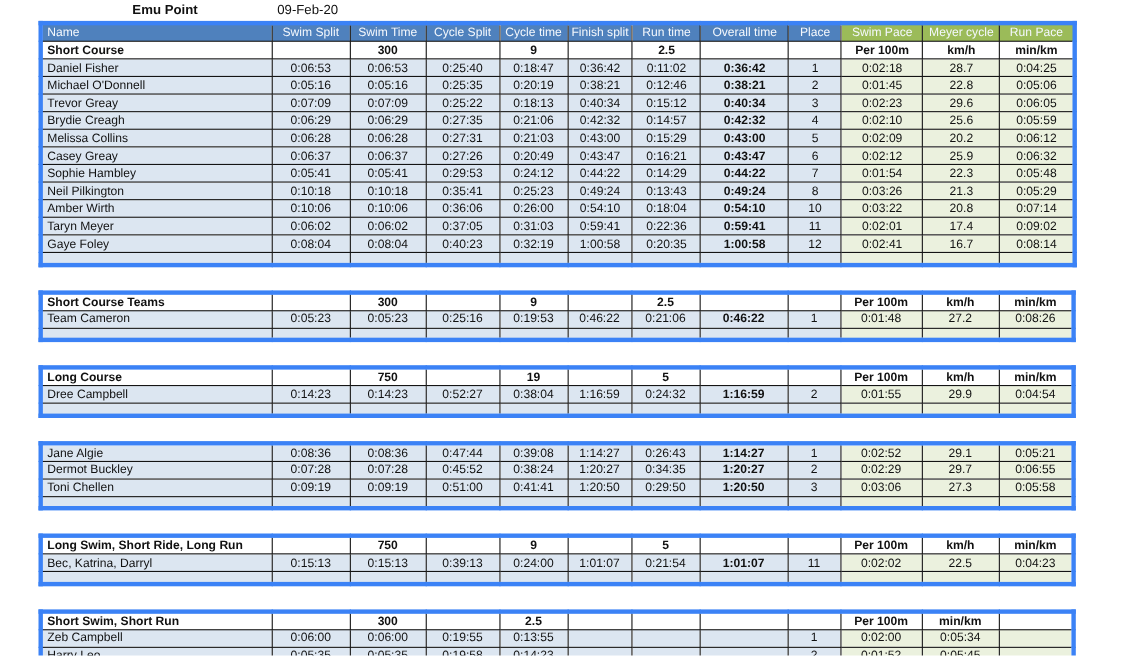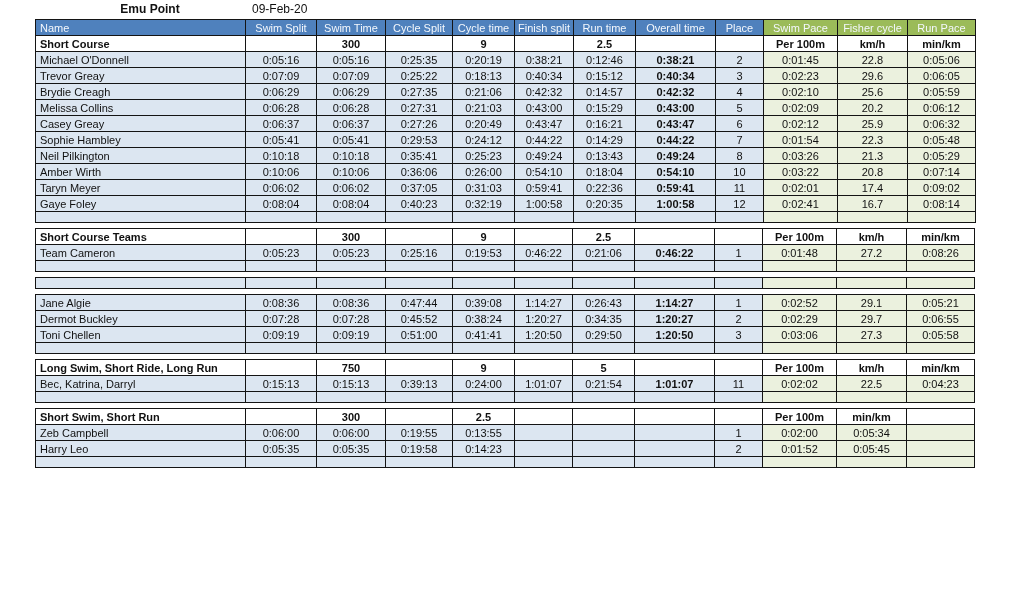--- a/index.html
+++ b/index.html
@@ -3,22 +3,22 @@
 <meta charset="utf-8">
 <style>
   * { margin:0; padding:0; box-sizing:border-box; }
   html,body { width:1024px; height:596px; background:#ffffff;
     font-family:"Liberation Sans", sans-serif; position:relative; overflow:hidden; }
   #titlebar { position:absolute; left:0; top:2px; width:1024px; height:16px; }
   #sheet-title { position:absolute; left:90px; width:120px; text-align:center;
     font-size:12px; font-weight:bold; color:#111; }
   #sheet-date { position:absolute; left:252px; font-size:12px; color:#111; }
   #sheet { position:absolute; left:35px; top:19px; }
-  table.block { border-collapse:collapse; table-layout:fixed; margin-bottom:5px;
-    border:1px solid #3b82f6; }
+  table.block { border-collapse:collapse; table-layout:fixed; margin-bottom:21px;
+    border:4px solid #3b82f6; }
   td { border:1px solid #141414; font-size:11px; height:16px; line-height:14px;
     padding:0 3px; text-align:center; color:#111; overflow:hidden; white-space:nowrap; }
   td.name { text-align:left; padding-left:4px; }
   td.blue  { background:var(--row-blue); }
   td.green { background:var(--row-green); }
   tr.colhdr td { background:var(--hdr-blue); color:#f4f8fd; font-size:11px; }
   tr.colhdr td.ghdr { background:var(--hdr-green); }
   tr.colhdr td.name { padding-left:4px; }
   tr.sechdr td { background:#ffffff; font-weight:bold; }
   td.bold { font-weight:bold; }
@@ -53,36 +53,50 @@
           <td class="name ">Name</td>
           <td>Swim Split</td>
           <td>Swim Time</td>
           <td>Cycle Split</td>
           <td>Cycle time</td>
           <td>Finish split</td>
           <td>Run time</td>
           <td>Overall time</td>
           <td>Place</td>
           <td class="ghdr">Swim Pace</td>
-          <td class="ghdr">Fisher cycle</td>
+          <td class="ghdr">Meyer cycle</td>
           <td class="ghdr">Run Pace</td>
         </tr>
         <tr class="sechdr">
           <td class="name">Short Course</td>
           <td></td>
           <td>300</td>
           <td></td>
           <td>9</td>
           <td></td>
           <td>2.5</td>
           <td></td>
           <td></td>
           <td>Per 100m</td>
           <td>km/h</td>
           <td>min/km</td>
+        </tr>
+        <tr>
+          <td class="blue name">Daniel Fisher</td>
+          <td class="blue">0:06:53</td>
+          <td class="blue">0:06:53</td>
+          <td class="blue">0:25:40</td>
+          <td class="blue">0:18:47</td>
+          <td class="blue">0:36:42</td>
+          <td class="blue">0:11:02</td>
+          <td class="blue bold">0:36:42</td>
+          <td class="blue">1</td>
+          <td class="green">0:02:18</td>
+          <td class="green">28.7</td>
+          <td class="green">0:04:25</td>
         </tr>
         <tr>
           <td class="blue name">Michael O'Donnell</td>
           <td class="blue">0:05:16</td>
           <td class="blue">0:05:16</td>
           <td class="blue">0:25:35</td>
           <td class="blue">0:20:19</td>
           <td class="blue">0:38:21</td>
           <td class="blue">0:12:46</td>
           <td class="blue bold">0:38:21</td>
@@ -302,20 +316,48 @@
         <col style="width: 62px;">
         <col style="width: 58px;">
         <col style="width: 62px;">
         <col style="width: 80px;">
         <col style="width: 48px;">
         <col style="width: 74px;">
         <col style="width: 70px;">
         <col style="width: 68px;">
       </colgroup>
       <tbody>
+        <tr class="sechdr">
+          <td class="name">Long Course</td>
+          <td></td>
+          <td>750</td>
+          <td></td>
+          <td>19</td>
+          <td></td>
+          <td>5</td>
+          <td></td>
+          <td></td>
+          <td>Per 100m</td>
+          <td>km/h</td>
+          <td>min/km</td>
+        </tr>
+        <tr>
+          <td class="blue name">Dree Campbell</td>
+          <td class="blue">0:14:23</td>
+          <td class="blue">0:14:23</td>
+          <td class="blue">0:52:27</td>
+          <td class="blue">0:38:04</td>
+          <td class="blue">1:16:59</td>
+          <td class="blue">0:24:32</td>
+          <td class="blue bold">1:16:59</td>
+          <td class="blue">2</td>
+          <td class="green">0:01:55</td>
+          <td class="green">29.9</td>
+          <td class="green">0:04:54</td>
+        </tr>
         <tr class="spacer">
           <td class="blue"></td>
           <td class="blue"></td>
           <td class="blue"></td>
           <td class="blue"></td>
           <td class="blue"></td>
           <td class="blue"></td>
           <td class="blue"></td>
           <td class="blue"></td>
           <td class="blue"></td>

